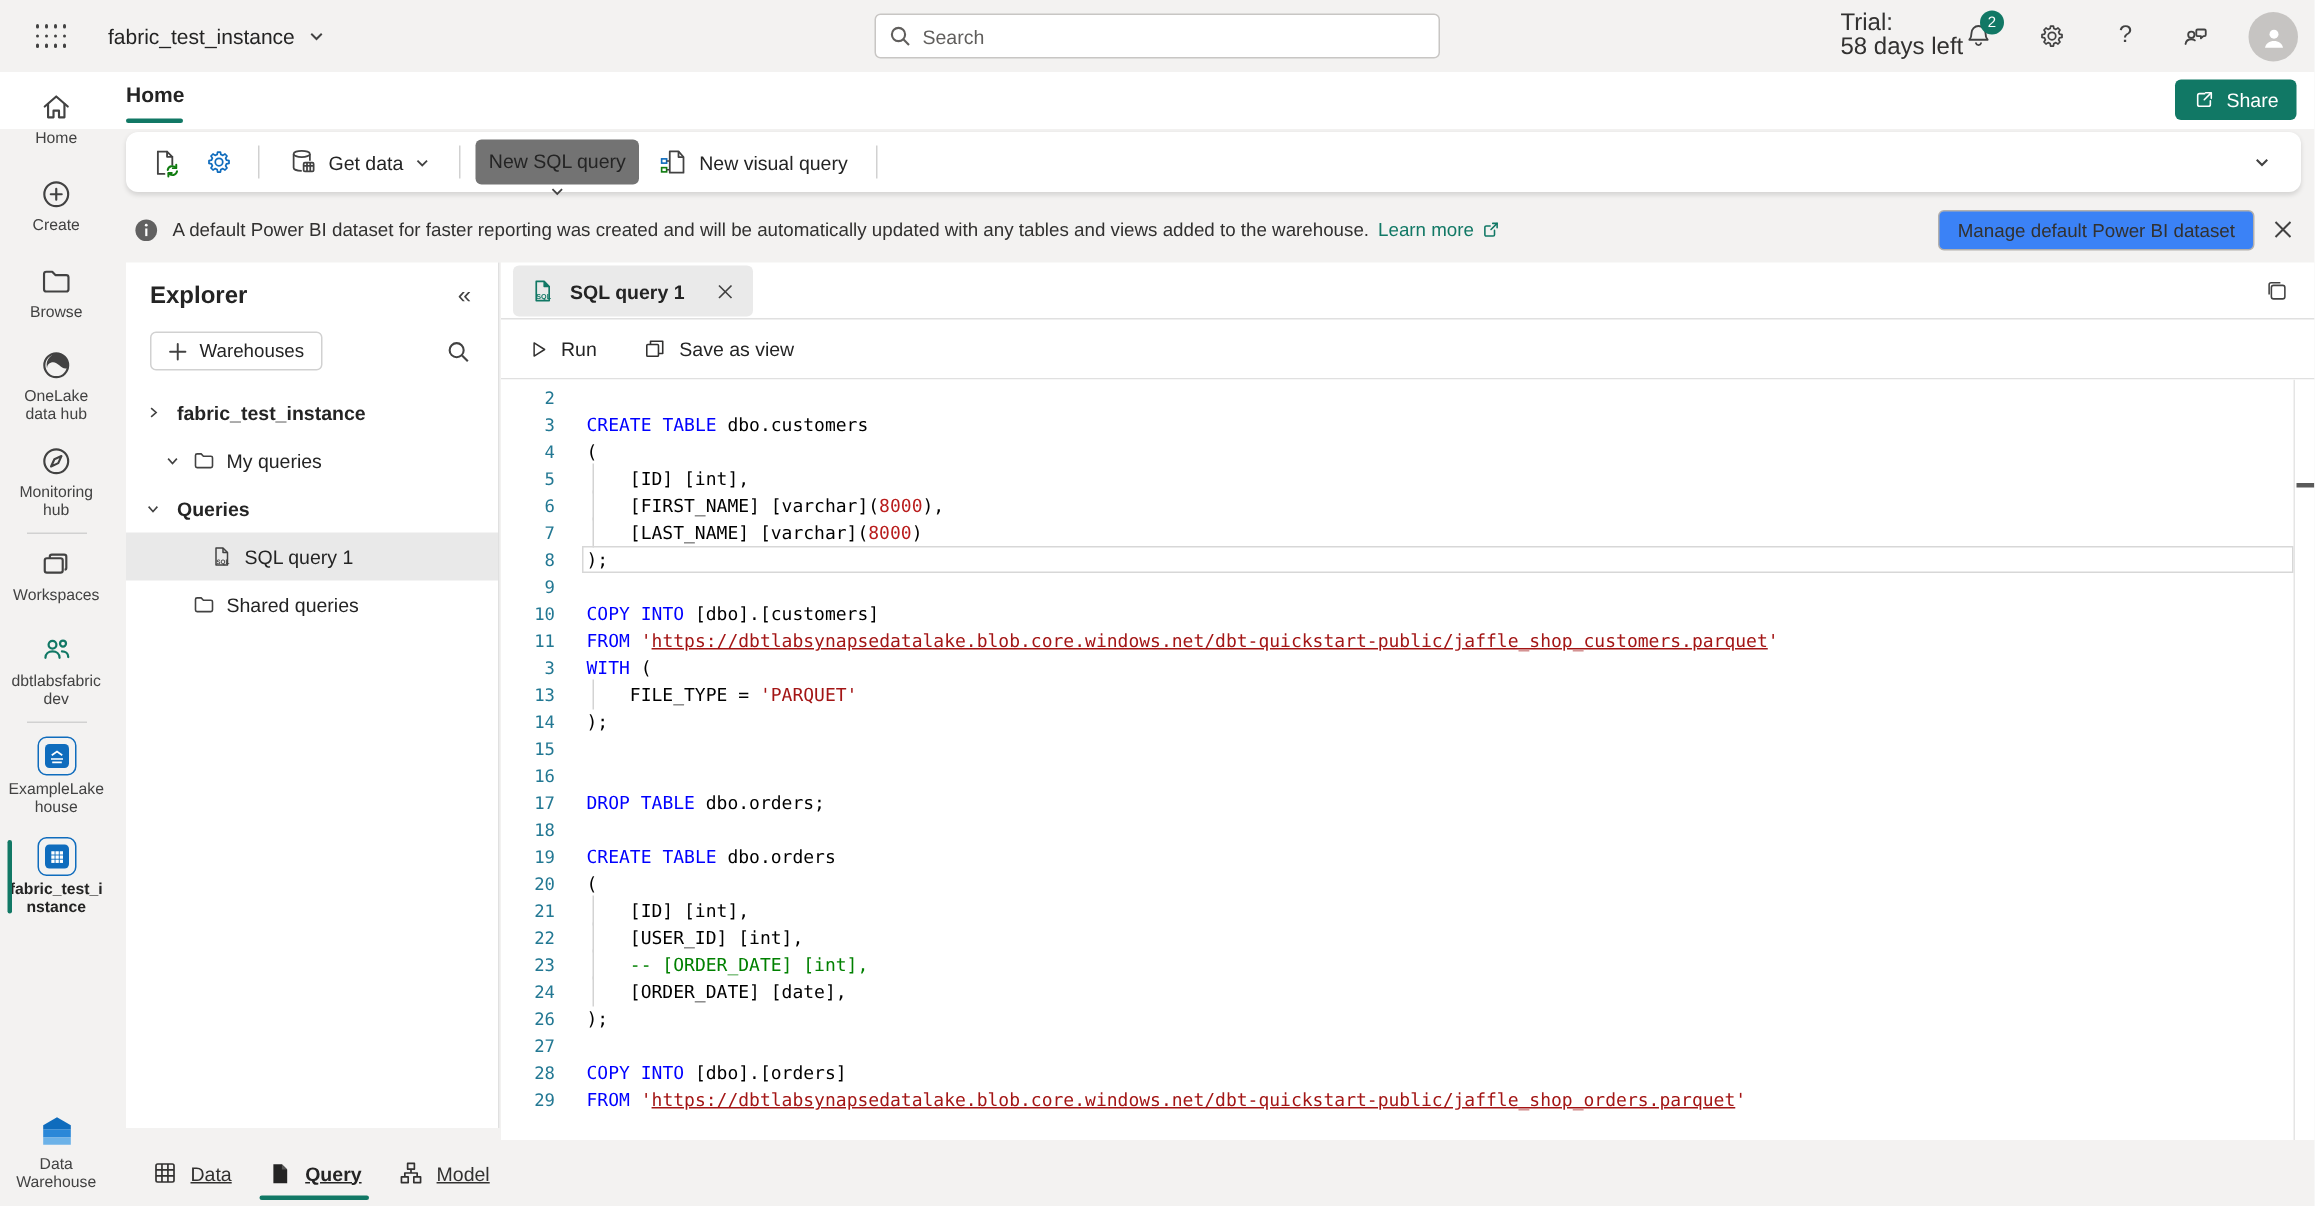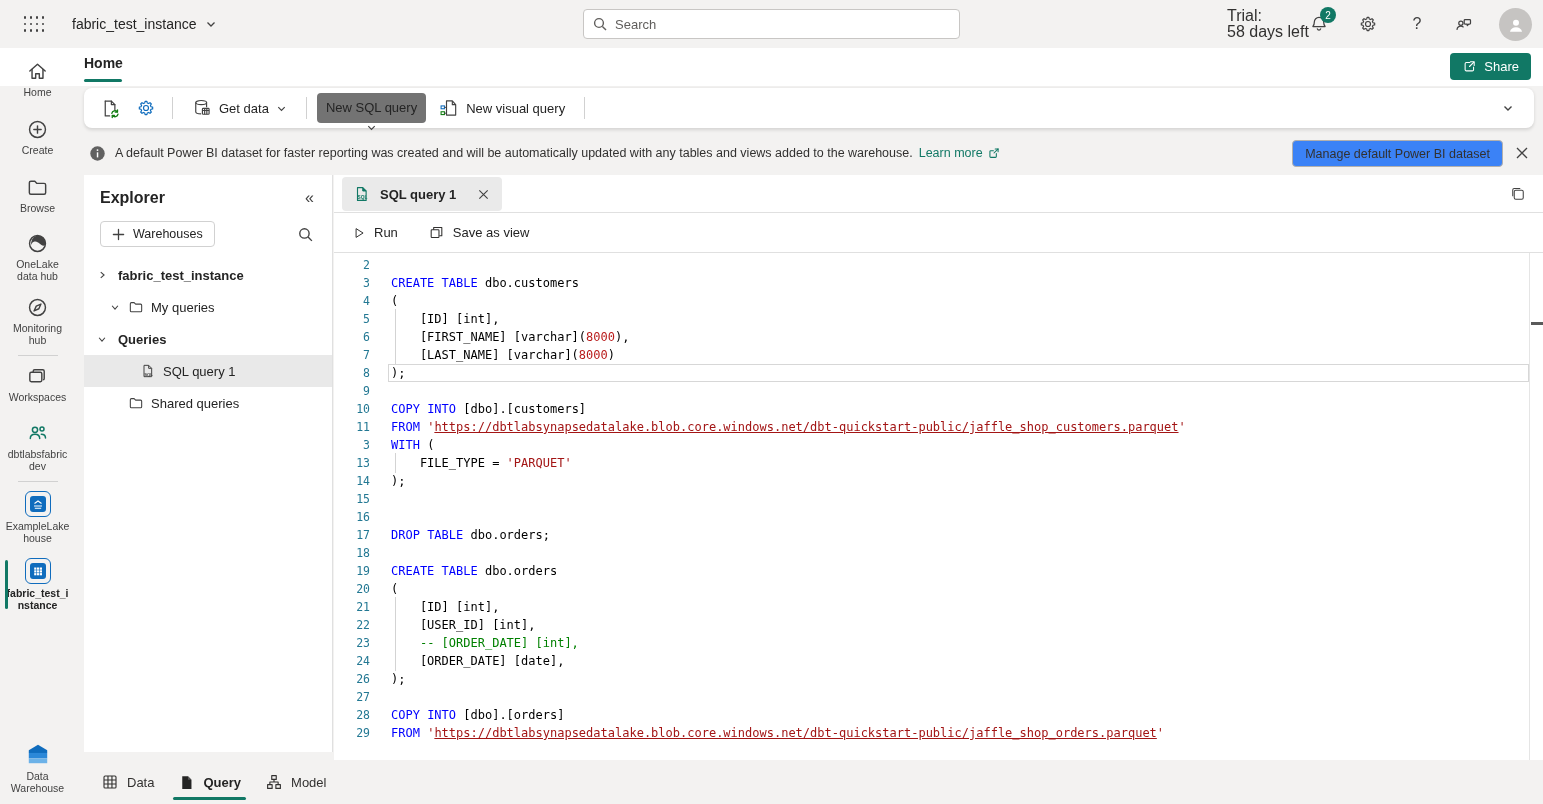--- a/index.html
+++ b/index.html
@@ -96,21 +96,21 @@
   .codetxt { margin-left:21px; white-space:pre; position:relative; color:#000; }
   .cl.cur::after { content:""; position:absolute; left:54px; right:14px; top:0; bottom:0; border:1px solid #d7d7d7; }
   .guide { position:absolute; left:4px; top:-1px; bottom:-1px; border-left:1px solid #d3d3d3; }
   .kw { color:#0000ff; } .pl { color:#000; } .num { color:#b91c1c; }
   .str { color:#a31515; } .strl { color:#a31515; text-decoration:underline; } .cmt { color:#008000; }
   .editor-sep { position:absolute; right:13px; top:0; bottom:0; border-left:1px solid #e5e5e5; }
   .ruler-mark { position:absolute; right:0; width:12px; height:3px; top:69px; background:#5a5a5a; }
 
   
   .bottombar { position:absolute; left:75px; bottom:0; right:0; height:44px; background:#f3f2f1; display:flex; align-items:center; padding-left:21px; gap:14px; }
-  .btab { position:relative; height:44px; display:flex; align-items:center; gap:8px; padding:0 5px; font-size:13px; color:#323130; cursor:pointer; }
+  .btab { position:relative; height:44px; display:flex; align-items:center; gap:8px; padding:0 5px; font-size:13px; color:#323130; cursor:pointer;text-decoration:underline; }
   .btab.active { font-weight:bold; color:#242424; }
   .btab.active::after { content:""; position:absolute; left:0; right:0; bottom:4px; height:3px; background:#117865; border-radius:2px; }
 </style>
 </head>
 <body>
 
 <div class="topbar">
   <div class="waffle">
     <i></i>
       <i></i>

